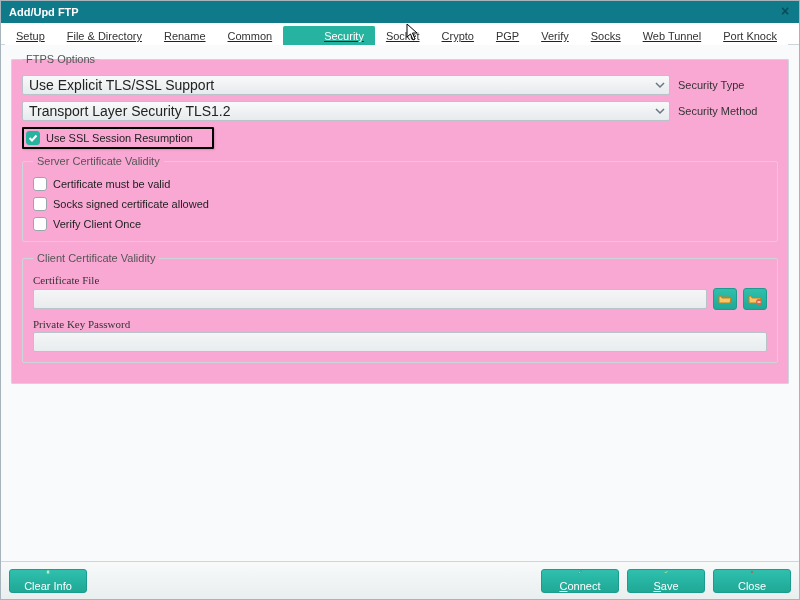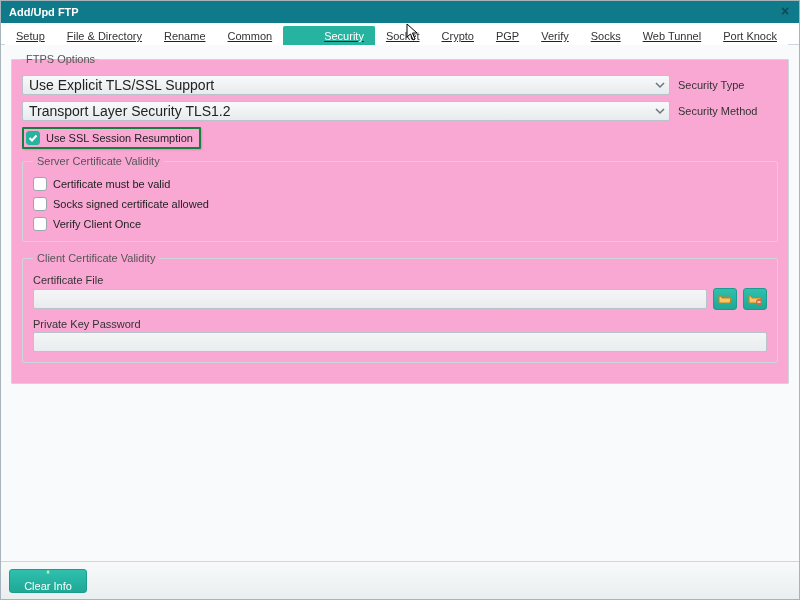--- a/index.html
+++ b/index.html
@@ -60,21 +60,21 @@
 
   .chk { display: flex; align-items: center; gap: 6px; font-size: 11px; color: #222; }
   .chkbox {
     width: 14px; height: 14px; border: 1px solid #9aa5ac; border-radius: 3px;
     background: #fff; display: flex; align-items: center; justify-content: center;
   }
   .chkbox.checked { background: #26b3a0; border-color: #26b3a0; color: #fff; }
   .chkbox svg { width: 10px; height: 10px; }
 
   .hl {
-    border: 2px solid #15803d; padding: 2px 6px 2px 2px; display: inline-flex; align-items: flex-start;
+    border: 2px solid #000000; padding: 2px 19px 2px 2px; display: inline-flex; align-items: flex-start;
     border-radius: 1px; box-shadow: 1px 1px 2px rgba(0,0,0,0.15);
   }
 
   .text-input {
     width: 100%; height: 20px; border: 1px solid #b9c3c9; border-radius: 2px;
     background: linear-gradient(#f3f5f6,#e9ecee); padding: 0 6px; font-size: 11px; color: #333;
   }
   .input-row { display: flex; align-items: center; gap: 6px; }
   .input-row .text-input { flex: 1 1 auto; }
 
@@ -98,21 +98,21 @@
     cursor: pointer;
     flex-direction: column;
   }
   .btn .u { text-decoration: underline; }
   .btn svg { width: 12px; height: 12px; }
 
   .cursor {
     position: absolute; top: 22px; left: 405px; width: 16px; height: 20px; pointer-events: none;
   }
 
-  .form-label { font-size: 11px; color: #333; margin-bottom: 2px; display: block; }
+  .form-label { font-size: 11px; color: #333; margin-bottom: 2px; display: block; font-family: Liberation Serif, serif; }
 </style>
 </head>
 <body>
 
 <div class="titlebar">
   <span>Add/Upd FTP</span>
   <span class="close">×</span>
 </div>
 
 <div class="tabbar">
@@ -231,13 +231,34 @@
 </div>
 
 <div class="footer">
   <div class="btn">
     <svg viewBox="0 0 12 12">
         <rect x="2" y="1" width="8" height="10" fill="#fff" stroke="#0b6"></rect>
         <path d="M4 4 H8 M4 6 H8 M4 8 H8" stroke="#0b6"></path>
       </svg>
     <span>Clear Info</span>
   </div>
+  <div class="right">
+    <div class="btn">
+      <svg viewBox="0 0 12 12">
+          <path d="M2 8 L6 4 L8 6 L4 10 Z" fill="#cfe" stroke="#056"></path>
+          <path d="M7 3 L9 1 M9 5 L11 3" stroke="#056"></path>
+        </svg>
+      <span><span class="u">C</span><span>onnect</span></span>
+    </div>
+    <div class="btn">
+      <svg viewBox="0 0 12 12">
+          <path d="M2 6 L5 9 L10 3" fill="none" stroke="#ffeb6b" stroke-width="2"></path>
+        </svg>
+      <span><span class="u">S</span><span>ave</span></span>
+    </div>
+    <div class="btn">
+      <svg viewBox="0 0 12 12">
+          <path d="M3 3 L9 9 M9 3 L3 9" stroke="#d43" stroke-width="2"></path>
+        </svg>
+      <span>Close</span>
+    </div>
+  </div>
 </div>
 
 </body></html>

